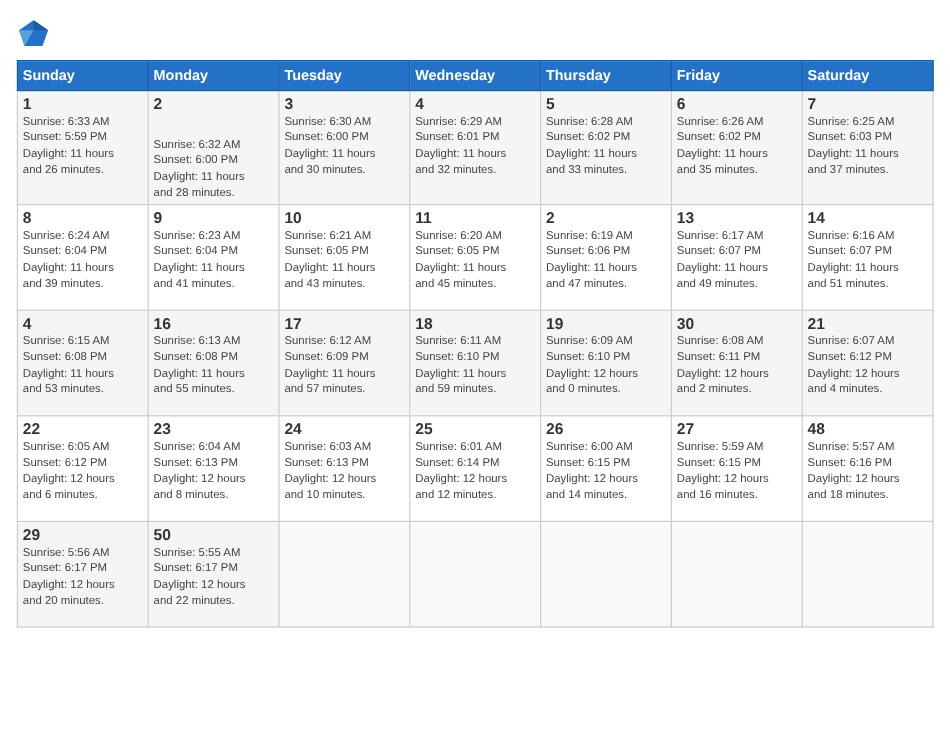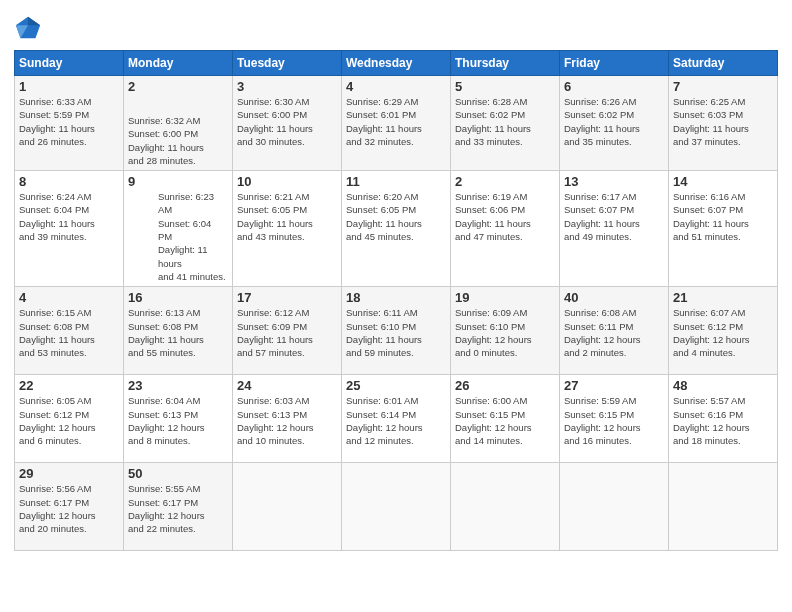--- a/index.html
+++ b/index.html
@@ -184,21 +184,21 @@
         <tr>
           <td>
             <span class="day-num">8</span>
             <div class="day-info" style="white-space: pre-line;">Sunrise: 6:24 AM
 Sunset: 6:04 PM
 Daylight: 11 hours
 and 39 minutes.</div>
           </td>
           <td>
             <span class="day-num">9</span>
-            <div class="day-info" style="white-space: pre-line; margin-left: 30px;">Sunrise: 6:23 AM
+            <div class="day-info" style="white-space: pre-line;">Sunrise: 6:23 AM
 Sunset: 6:04 PM
 Daylight: 11 hours
 and 41 minutes.</div>
           </td>
           <td>
             <span class="day-num">10</span>
             <div class="day-info" style="white-space: pre-line;">Sunrise: 6:21 AM
 Sunset: 6:05 PM
 Daylight: 11 hours
 and 43 minutes.</div>
@@ -262,21 +262,21 @@
 and 59 minutes.</div>
           </td>
           <td>
             <span class="day-num">19</span>
             <div class="day-info" style="white-space: pre-line;">Sunrise: 6:09 AM
 Sunset: 6:10 PM
 Daylight: 12 hours
 and 0 minutes.</div>
           </td>
           <td>
-            <span class="day-num">40</span>
+            <span class="day-num">30</span>
             <div class="day-info" style="white-space: pre-line;">Sunrise: 6:08 AM
 Sunset: 6:11 PM
 Daylight: 12 hours
 and 2 minutes.</div>
           </td>
           <td>
             <span class="day-num">21</span>
             <div class="day-info" style="white-space: pre-line;">Sunrise: 6:07 AM
 Sunset: 6:12 PM
 Daylight: 12 hours

